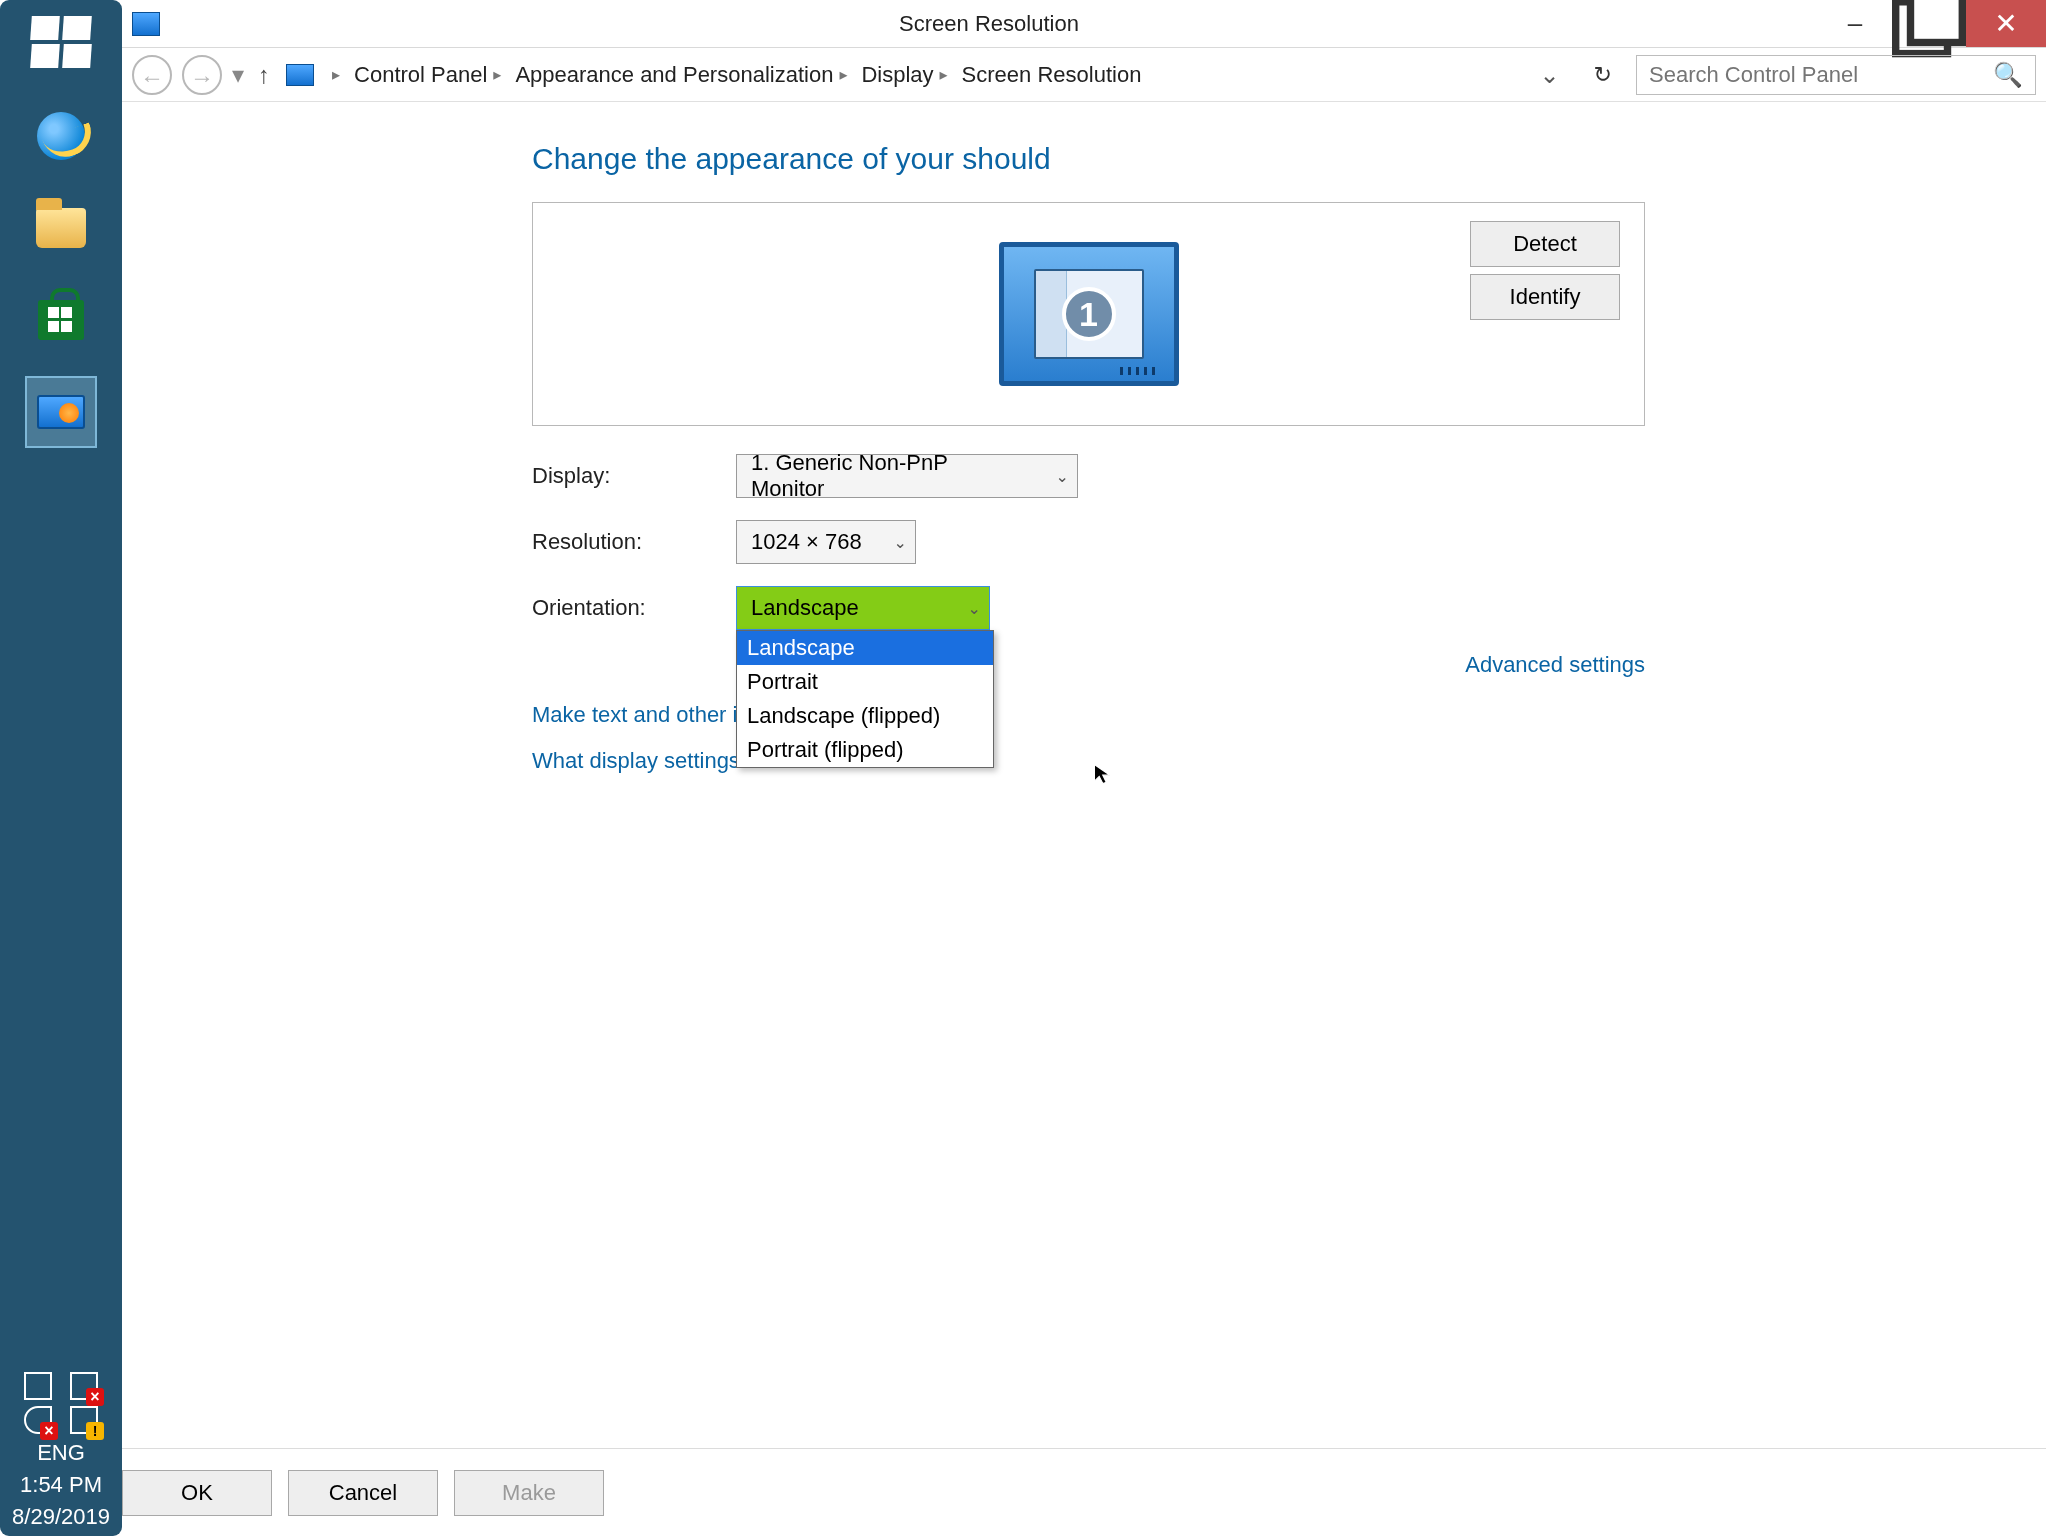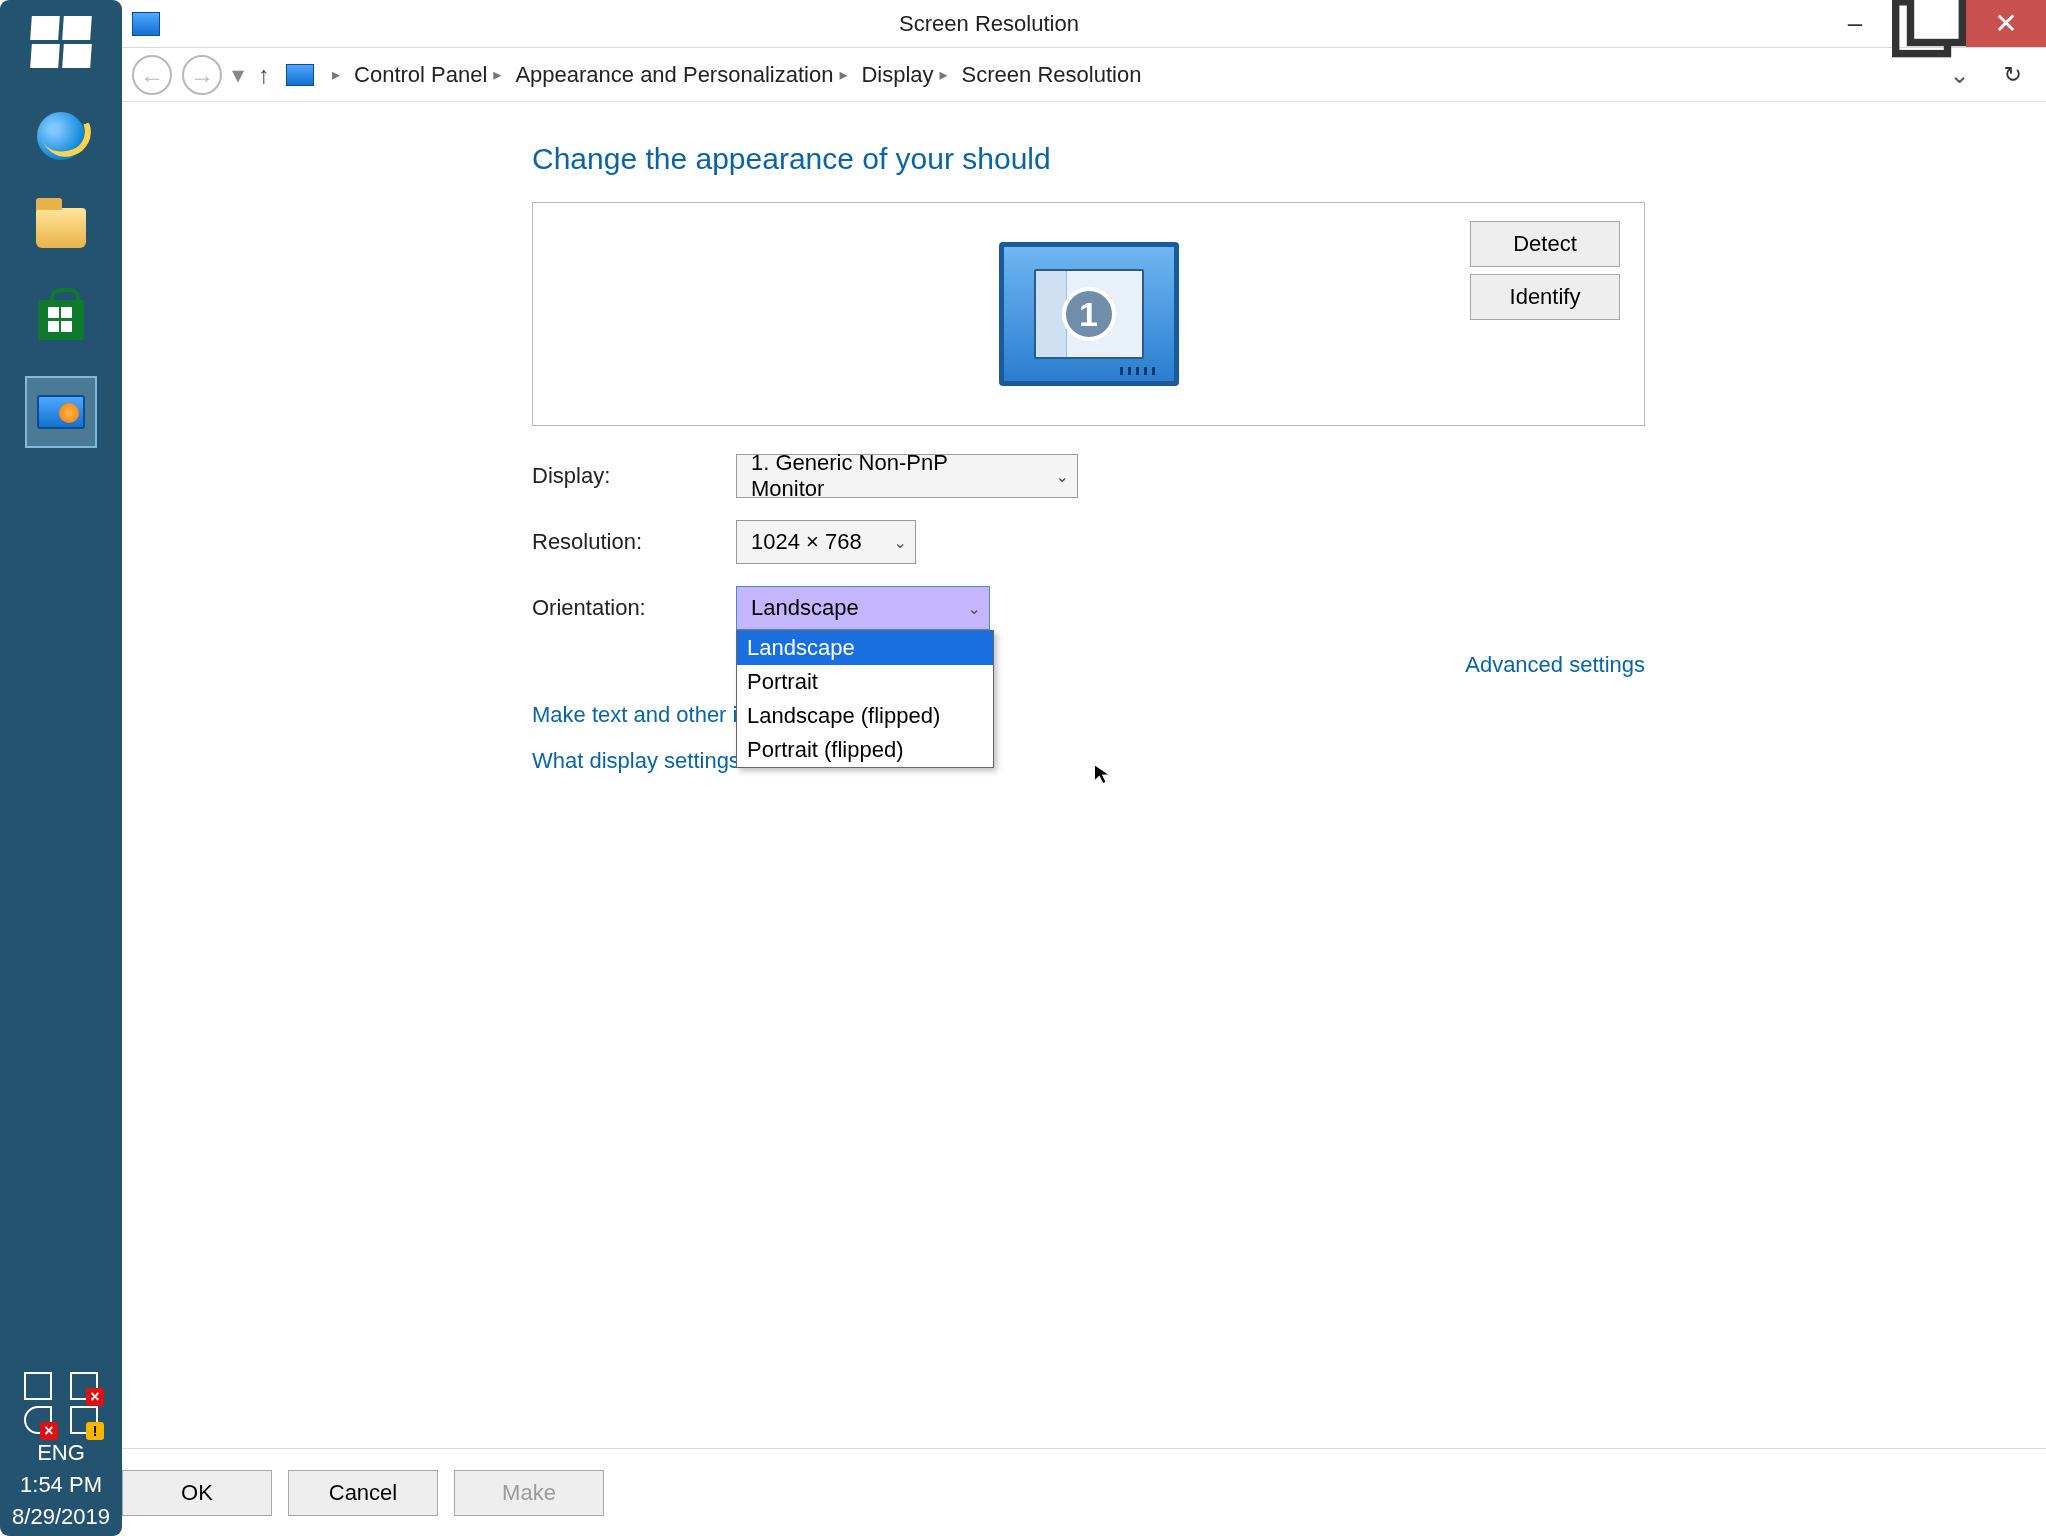--- a/index.html
+++ b/index.html
@@ -66,21 +66,21 @@
   .mon-num { position:absolute; width:54px; height:54px; border-radius:50%; background:rgba(100,130,160,0.9); color:#fff; font-size:34px; font-weight:600; display:flex; align-items:center; justify-content:center; border:4px solid #fff;}
   .side-btns { position:absolute; right:24px; top:18px; display:flex; flex-direction:column; gap:7px;}
   .btn { min-width: 150px; height: 46px; border:1px solid #a8a8a8; background: #eee; font-size:22px; cursor:pointer; padding:0 20px;}
   .btn:disabled { color:#9a9a9a; }
 
   .form { margin-top: 28px; }
   .row { display:flex; align-items:center; margin-bottom: 22px; }
   .row label { width: 204px; font-size:22px; color:#222; }
   .combo { height: 44px; border:1px solid #9a9a9a; background:#f4f4f4; display:flex; align-items:center; justify-content:space-between; padding:0 8px 0 14px; font-size:22px; cursor:pointer; position:relative;}
   .combo .chev { font-size:16px; color:#555;}
-  .combo.open { background:#c4b5fd; border:1px solid #3a8fe0;}
+  .combo.open { background:#84cc16; border:1px solid #3a8fe0;}
   .combo-display { width: 342px; gap: 48px; }
   .combo-res { width: 180px; }
   .combo-ori { width: 254px; position:relative;}
 
   .dropdown { position:absolute; left:-1px; top:43px; width:258px; background:#fff; border:1px solid #666; box-shadow: 3px 3px 6px rgba(0,0,0,0.25); z-index:50;}
   .dropdown .opt { padding:4px 10px; font-size:22px; cursor:pointer;}
   .dropdown .opt.sel { background:#1a6fe0; color:#fff;}
   .link { color:#0a64a4; font-size:22px; cursor:pointer; }
   .adv-row { width:1113px; display:flex; justify-content:flex-end; margin-top:10px;}
 
@@ -178,20 +178,24 @@
       <span class="crumb">
           <span>Display</span> 
           <span class="sep">▸</span>
         </span>
       <span class="crumb">
           <span>Screen Resolution</span>
         </span>
     </div>
     <div class="addr-drop">⌄</div>
     <div class="refresh">↻</div>
+    <div class="searchbox">
+      <input placeholder="Search Control Panel" style="">
+      <span class="mag">🔍</span>
+    </div>
   </div>
 
   <div class="content">
     <div class="page-title">Change the appearance of your should</div>
 
     <div class="preview-box">
       <div class="monitor">
         <div class="monitor-inner"></div>
         <div class="mon-num">1</div>
       </div>

